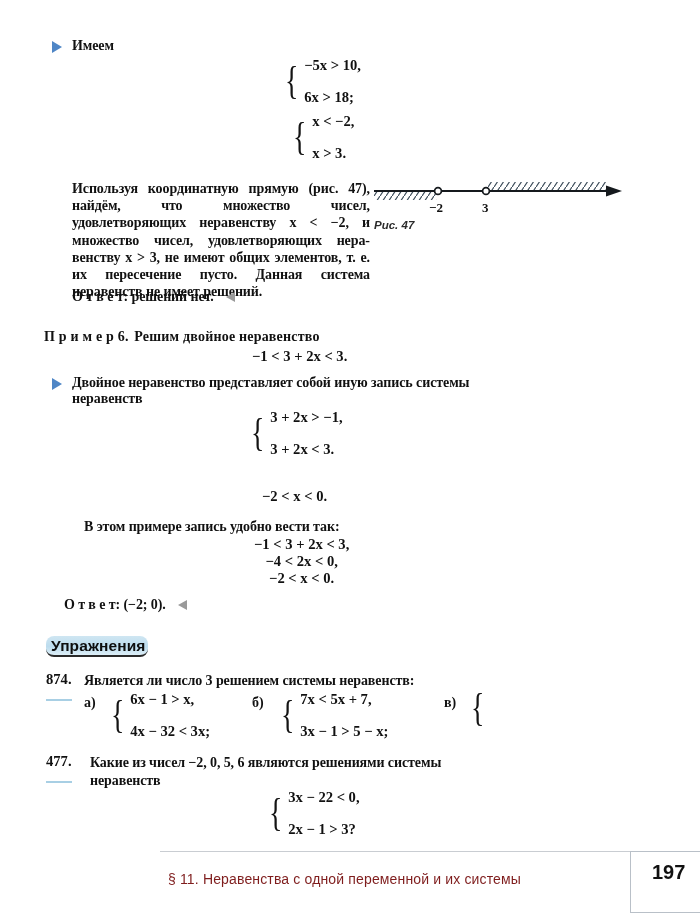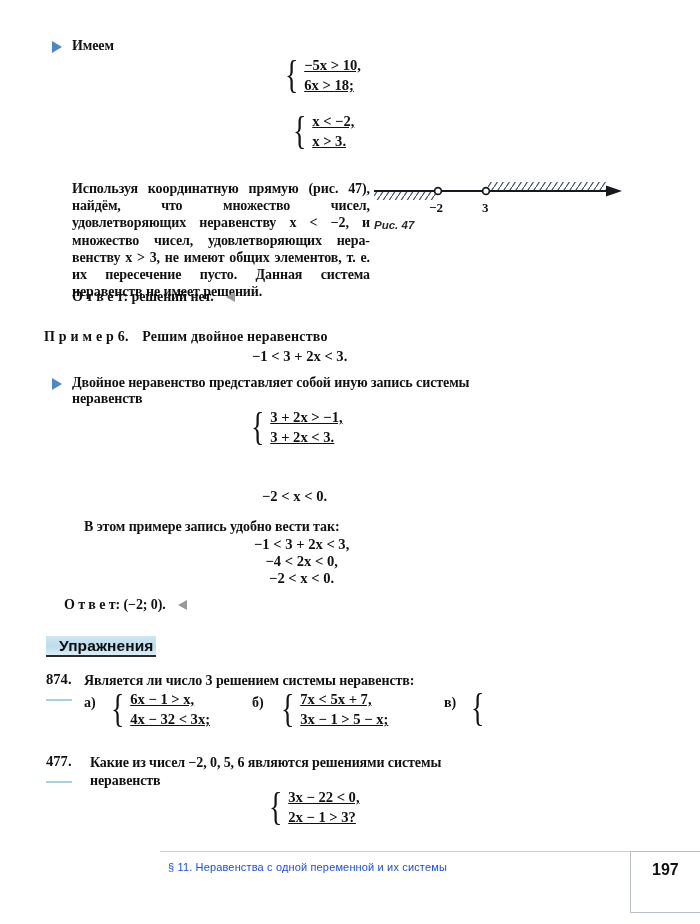--- a/index.html
+++ b/index.html
@@ -71,22 +71,21 @@
     font-weight: 300;
     line-height: 0.82;
     font-family: "Liberation Serif", "DejaVu Serif", serif;
     transform: scaleX(0.7);
     display: inline-block;
     color: #141414;
   }
   .rows {
     display: flex;
     flex-direction: column;
-    gap: 5px;
-    text-decoration: underline;
+    gap: 17px;
   }
   .rows > div {
     line-height: 15px;
   }
 
   
   .abs { position: absolute; }
 
   
   #figure { position: absolute; }
@@ -106,52 +105,54 @@
   }
 
   
   .ex-head {
     position: absolute;
     font-family: "Liberation Sans", "DejaVu Sans", sans-serif;
     font-weight: 700;
     font-size: 15.5px;
     color: #0d0d0d;
     background: linear-gradient(180deg,#cfe6f2 0%,#bcdcee 55%,#dceef7 100%);
-    padding: 1px 3px 0 13px;
+    padding: 1px 3px 0 5px;
     border-bottom: 2px solid #2a2a2a;
     letter-spacing: 0.1px;
+    border-radius: 8px;
   }
 
   
   .ex-num {
     font-weight: 700;
     font-size: 14.6px;
     position: absolute;
     border-bottom: 2.5px solid #a8cfe4;
     padding-bottom: 12px;
     line-height: 15px;
   }
 
   
   .footer-rule {
     position: absolute;
     background: #c9cdd2;
   }
   .footer-title {
     position: absolute;
     font-family: "Liberation Sans", "DejaVu Sans", sans-serif;
-    font-size: 11px;
-    color: #1d4ed8;
+    font-size: 14px;
+    color: #7f1d1d;
     letter-spacing: 0.15px;
+    margin-top: 10px;
   }
   .page-num {
     position: absolute;
     font-family: "Liberation Sans", "DejaVu Sans", sans-serif;
     font-weight: 700;
-    font-size: 16px;
+    font-size: 20px;
     color: #111;
   }
   .page-box {
     position: absolute;
     border: 1px solid #b9c0c8;
     border-right: none;
     box-sizing: border-box;
   }
 </style>
 </head>
@@ -211,21 +212,21 @@
   </div>
 
   <div class="abs body-text" style="left:72px; top:288px;">
     <span>О т в е т:</span>
     <span>решений нет.</span>
     <span class="endmark"></span>
   </div>
 
   <div class="abs body-text" style="left:44px; top:328px; letter-spacing:0.2px;">
     <span>П р и м е р  6.</span>
-    <span style="margin-left:10px;">Решим двойное неравенство</span>
+    <span style="margin-left:2px;">Решим двойное неравенство</span>
   </div>
   <div class="abs math" style="left:252px; top:348px;">−1 &lt; 3 + 2x &lt; 3.</div>
 
   <div class="bullet" style="left:52px; top:378px;"></div>
   <div class="abs body-text" style="left:72px; top:374px; width:560px;">Двойное неравенство представляет собой иную запись системы</div>
   <div class="abs body-text" style="left:72px; top:390px;">неравенств</div>
 
   <div class="abs system" style="left:248px; top:410px;">
     <span class="brace">{</span>
     <span class="rows math">

